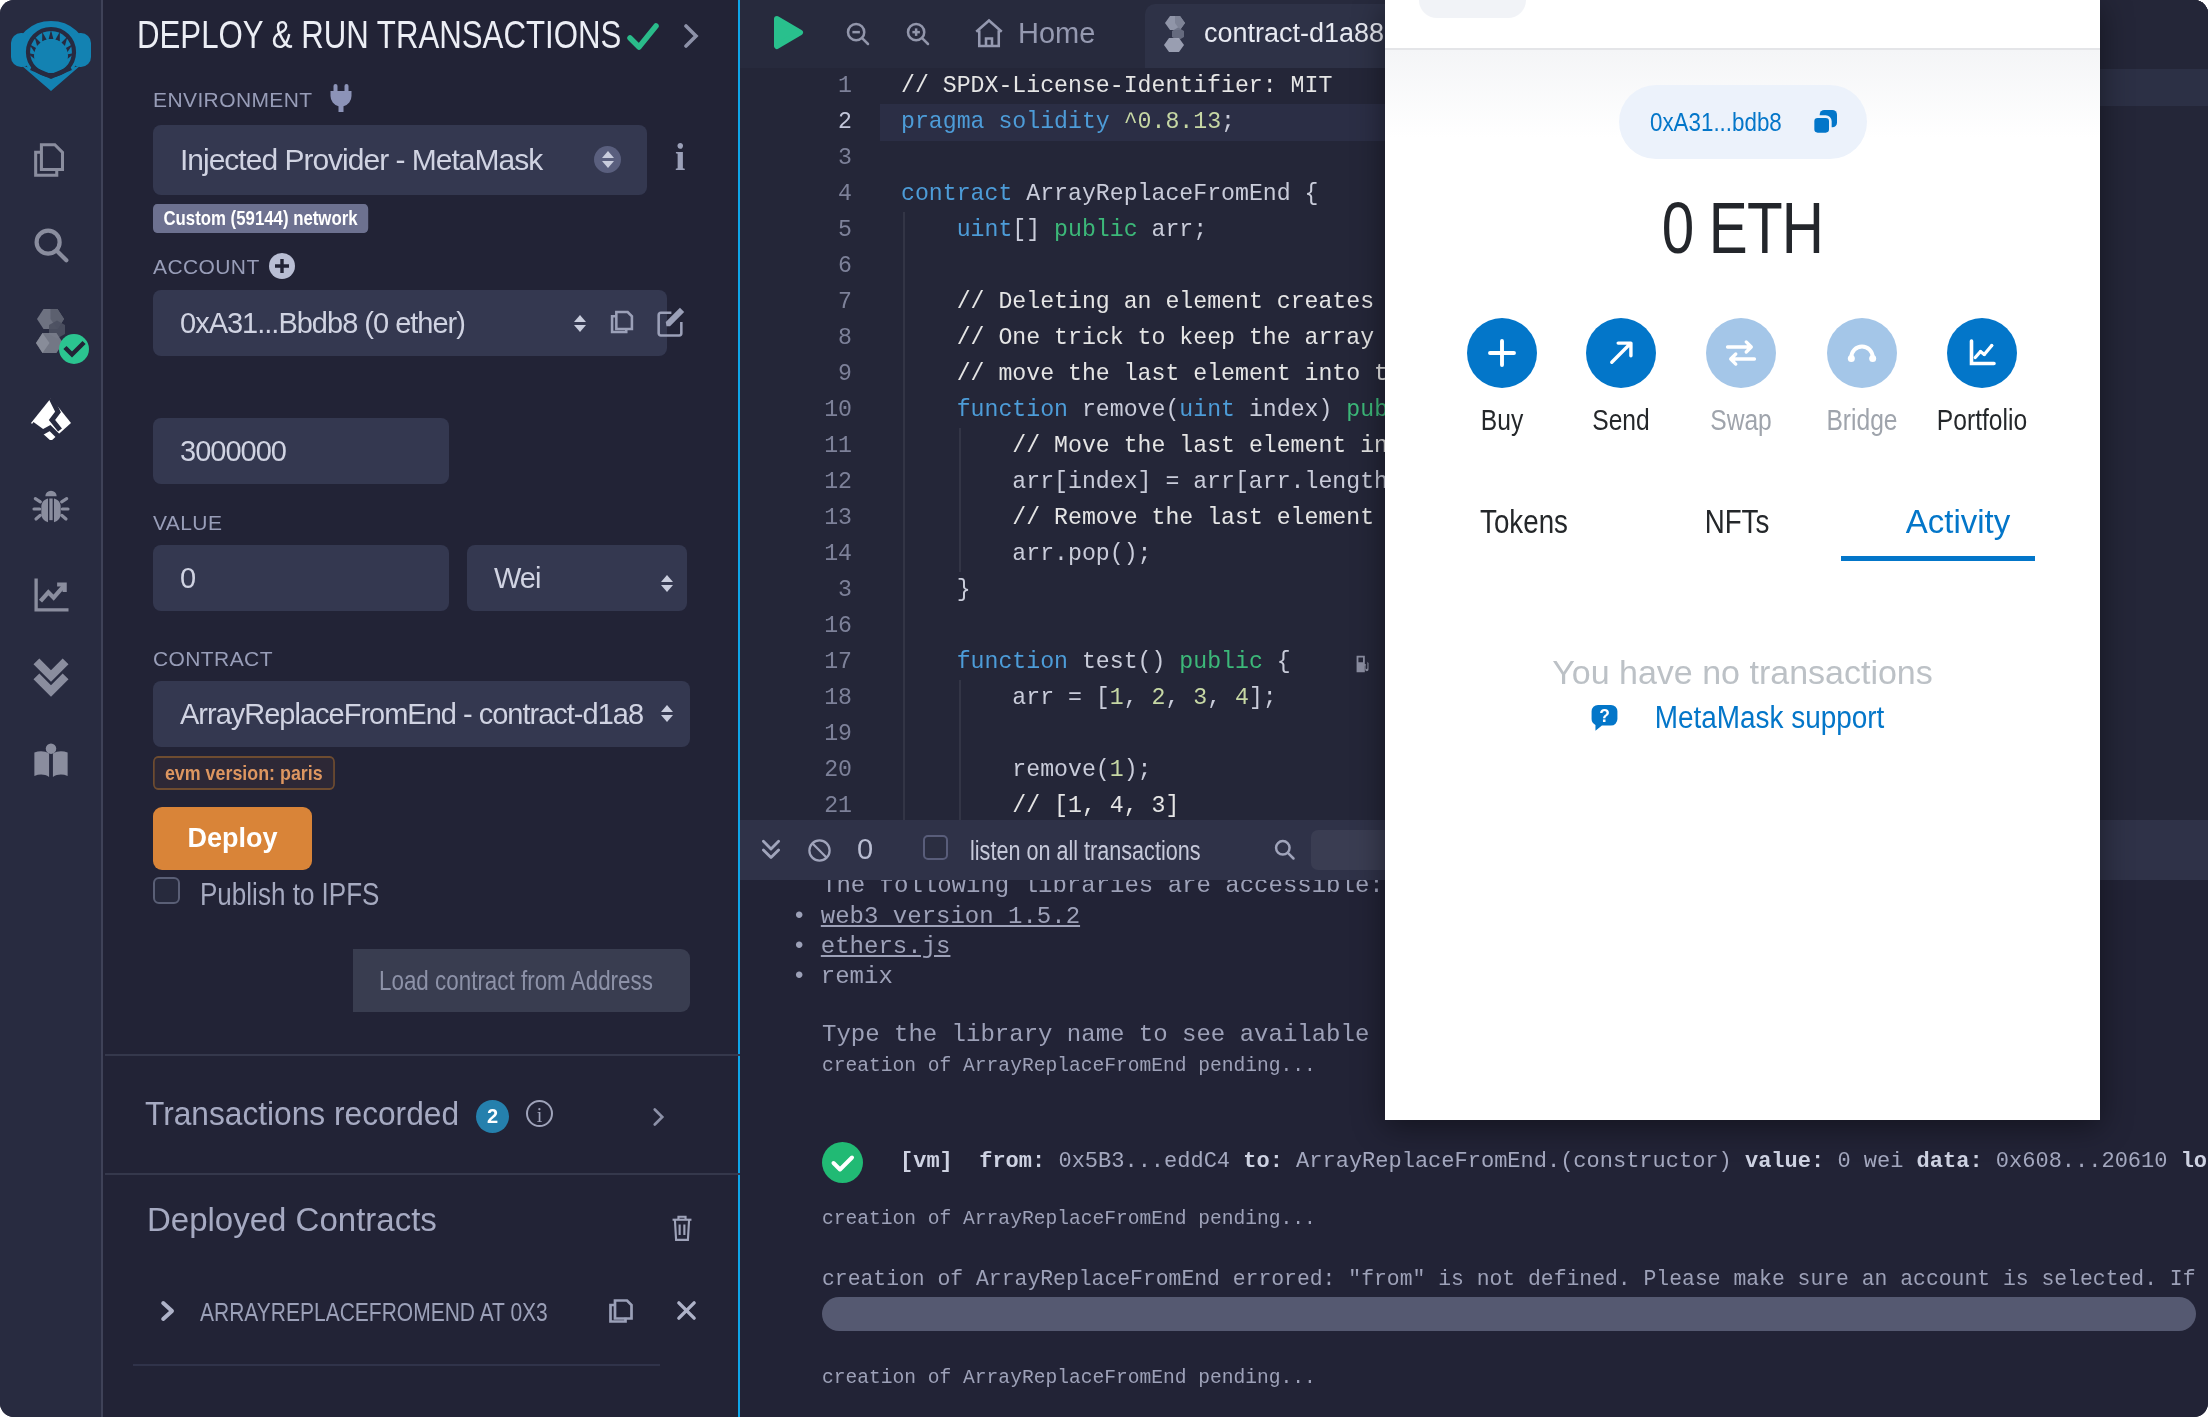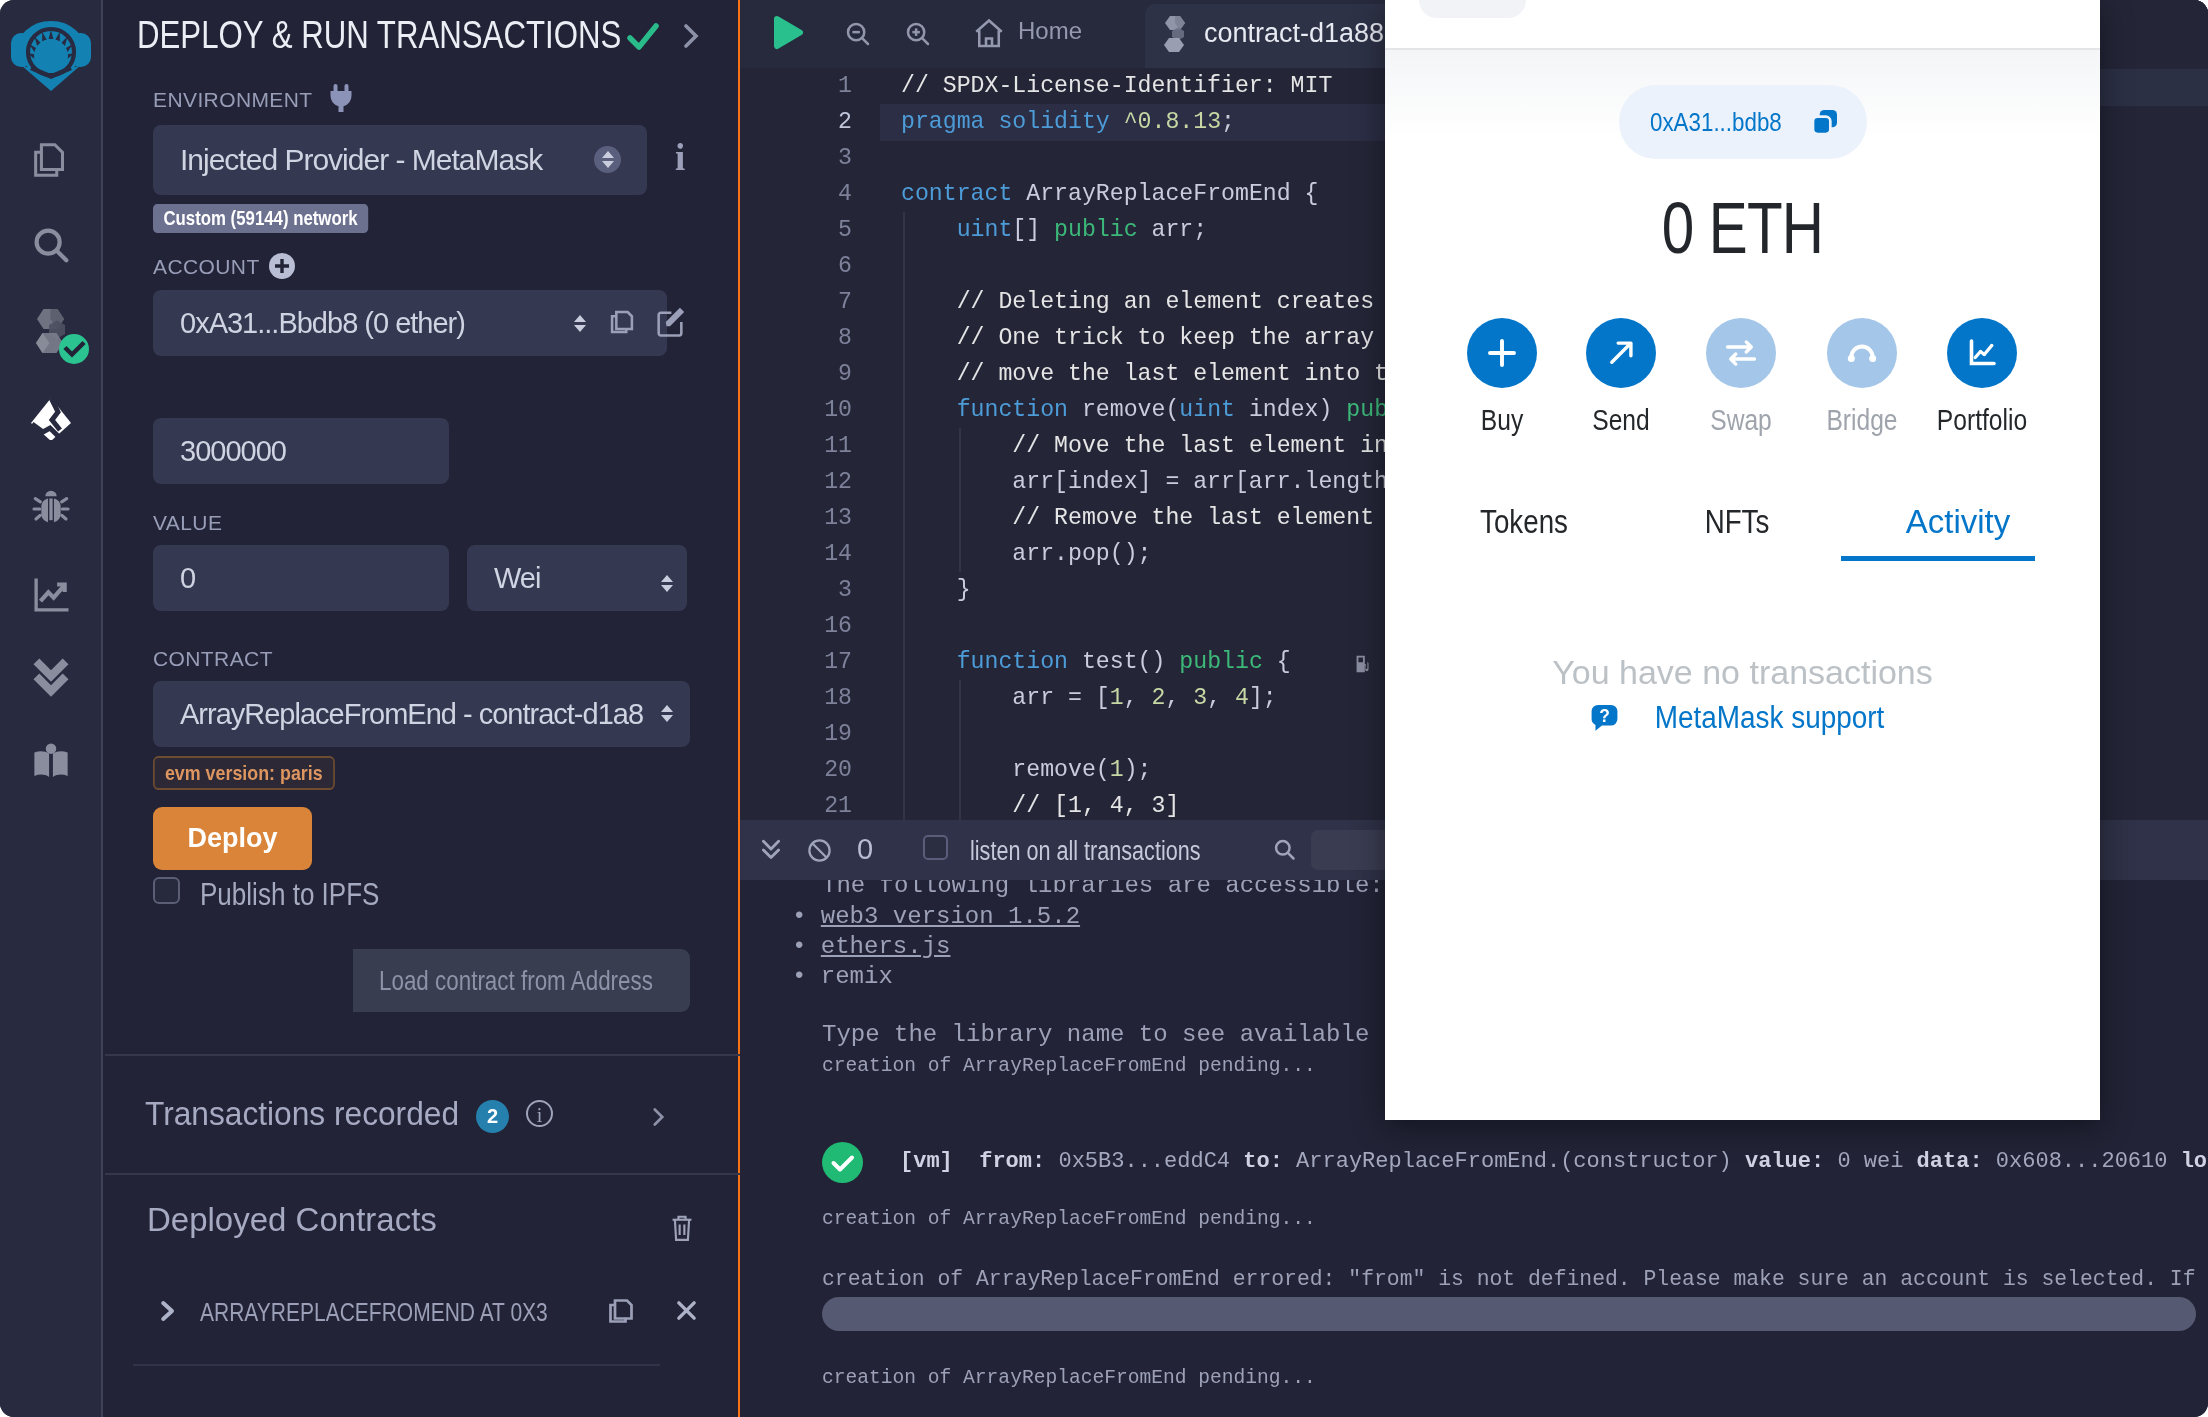--- a/index.html
+++ b/index.html
@@ -3,21 +3,21 @@
 <meta charset="utf-8">
 <style>
   * { margin:0; padding:0; box-sizing:border-box; }
   html,body { width:2208px; height:1417px; background:#fff; font-family:"Liberation Sans", sans-serif; }
   .app { position:absolute; inset:0; background:#222336; border-radius:14px; overflow:hidden; }
   .abs { position:absolute; }
   
   .iconbar { position:absolute; left:0; top:0; width:103px; height:1417px; background:#282b40; border-right:2px solid #3f4258; }
   .iconbar svg { position:absolute; left:50%; transform:translateX(-50%); }
   
-  .panel { position:absolute; left:105px; top:0; width:635px; height:1417px; background:#222336; border-right:2px solid #f97316; }
+  .panel { position:absolute; left:105px; top:0; width:635px; height:1417px; background:#222336; border-right:2px solid #0ea5e9; }
   .ptitle { position:absolute; left:32px; top:13px; font-size:39px; color:#eceef5; transform:scaleX(0.80); transform-origin:left top; white-space:nowrap; }
   .lbl { position:absolute; font-size:21px; color:#989db8; letter-spacing:0.4px; }
   .fld { position:absolute; background:#343850; border-radius:8px; color:#d0d3e2; font-size:30px; display:flex; align-items:center; letter-spacing:-1px; }
   .updn { position:absolute; width:27px; height:27px; border-radius:50%; background:#5a5f7e; display:flex; align-items:center; justify-content:center; flex-direction:column; }
   .updn div { width:0; height:0; border-left:6px solid transparent; border-right:6px solid transparent; }
   .updn .u { border-bottom:7px solid #c9cddd; margin-bottom:3px; }
   .updn .d { border-top:7px solid #c9cddd; }
   .badge-net { position:absolute; left:48px; top:204px; height:29px; background:#6d7190; border-radius:5px; color:#fff; font-weight:bold; font-size:21px; line-height:28px; padding:0 13px; transform:scaleX(0.80); transform-origin:left center; white-space:nowrap; }
   .evm { position:absolute; left:48px; top:756px; height:34px; border:2px solid #6e4c30; background:rgba(200,115,55,0.07); border-radius:6px; color:#dd9660; font-weight:bold; font-size:21px; line-height:30px; padding:0 12px; transform:scaleX(0.85); transform-origin:left center; white-space:nowrap; }
   .deploy { position:absolute; left:48px; top:807px; width:159px; height:63px; background:#d98438; border-radius:9px; color:#fff; font-weight:bold; font-size:27px; text-align:center; line-height:63px; }
@@ -279,21 +279,21 @@
         <line x1="15.5" y1="15.5" x2="20" y2="20" stroke-linecap="round"></line>
         <line x1="7.5" y1="10.5" x2="13.5" y2="10.5"></line>
         <line x1="10.5" y1="7.5" x2="10.5" y2="13.5"></line>
       </svg>
 
     <svg class="abs" style="left:231px; top:16px" width="36" height="36" viewBox="0 0 24 24" fill="none" stroke="#9599b0" stroke-width="1.7">
         <path d="M3.5 10.5 L12 3 l8.5 7.5"></path>
         <path d="M5.5 9.5 V20 h13 V9.5"></path>
         <path d="M10 20 v-5 h4 v5"></path>
       </svg>
-    <div class="abs" style="left:278px; top:17px; font-size:24px; color:#9599b0;">Home</div>
+    <div class="abs" style="left:278px; top:17px; font-size:29px; color:#9599b0;">Home</div>
 
     <div class="code">
       <div class="curline" style="width:505px;"></div>
       <div class="iguide" style="left:163px; top:144px; height:608px;"></div>
       <div class="iguide" style="left:219px; top:360px; height:144px;"></div>
       <div class="iguide" style="left:219px; top:612px; height:140px;"></div>
       <div class="ln" style="top:0px">1</div>
         <div class="cl" style="top:0px"><span class="c">// SPDX-License-Identifier: MIT</span></div>
       <div class="ln" style="top:36px; color:#c2c6da;">2</div>
         <div class="cl" style="top:36px"><span class="k">pragma solidity</span> <span class="n">^0.8.13</span>;</div>

